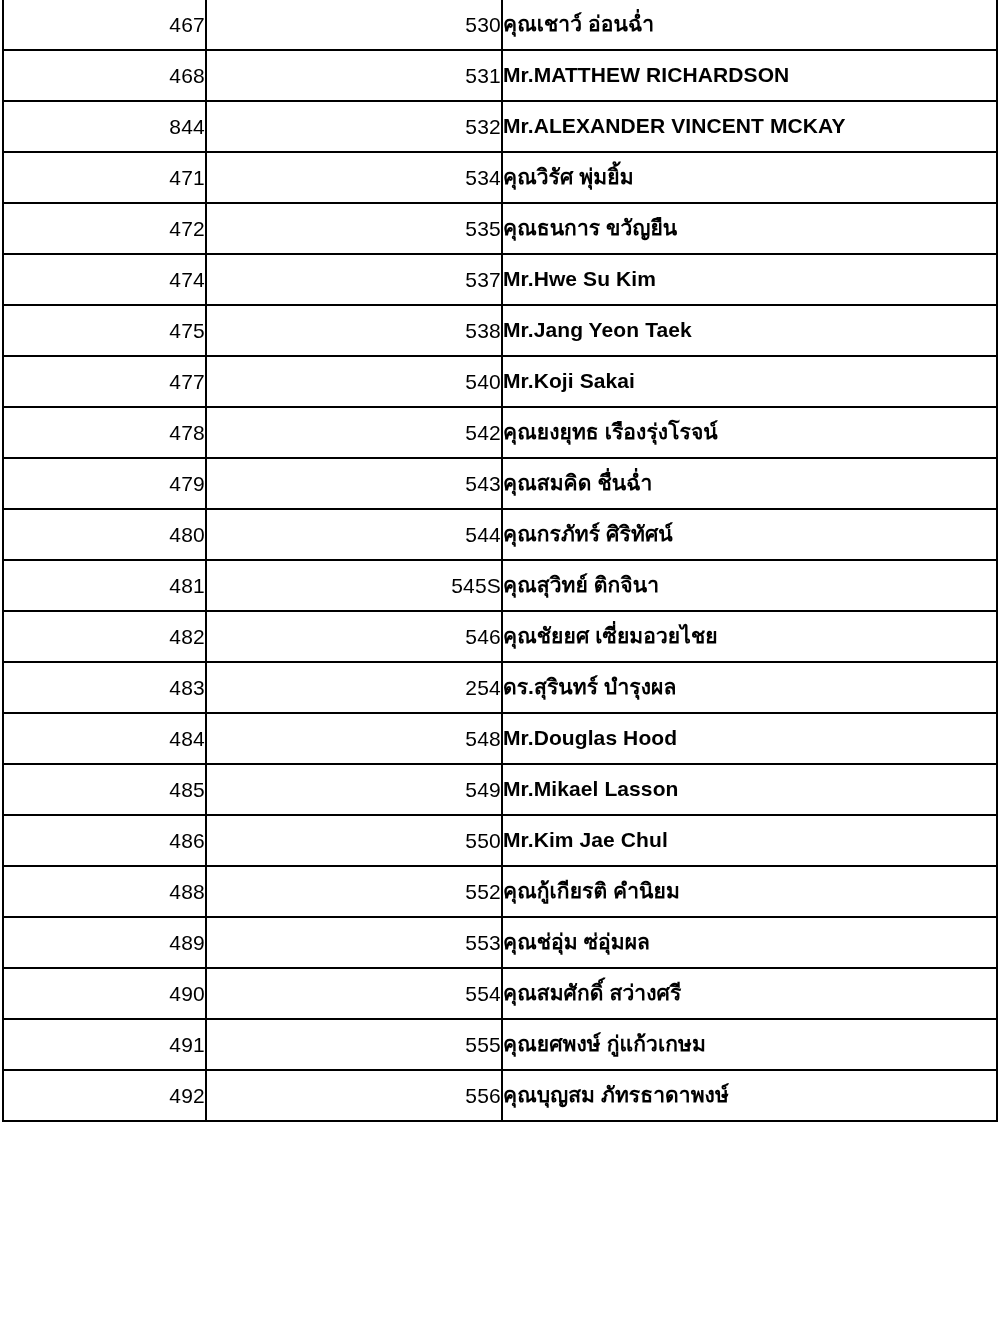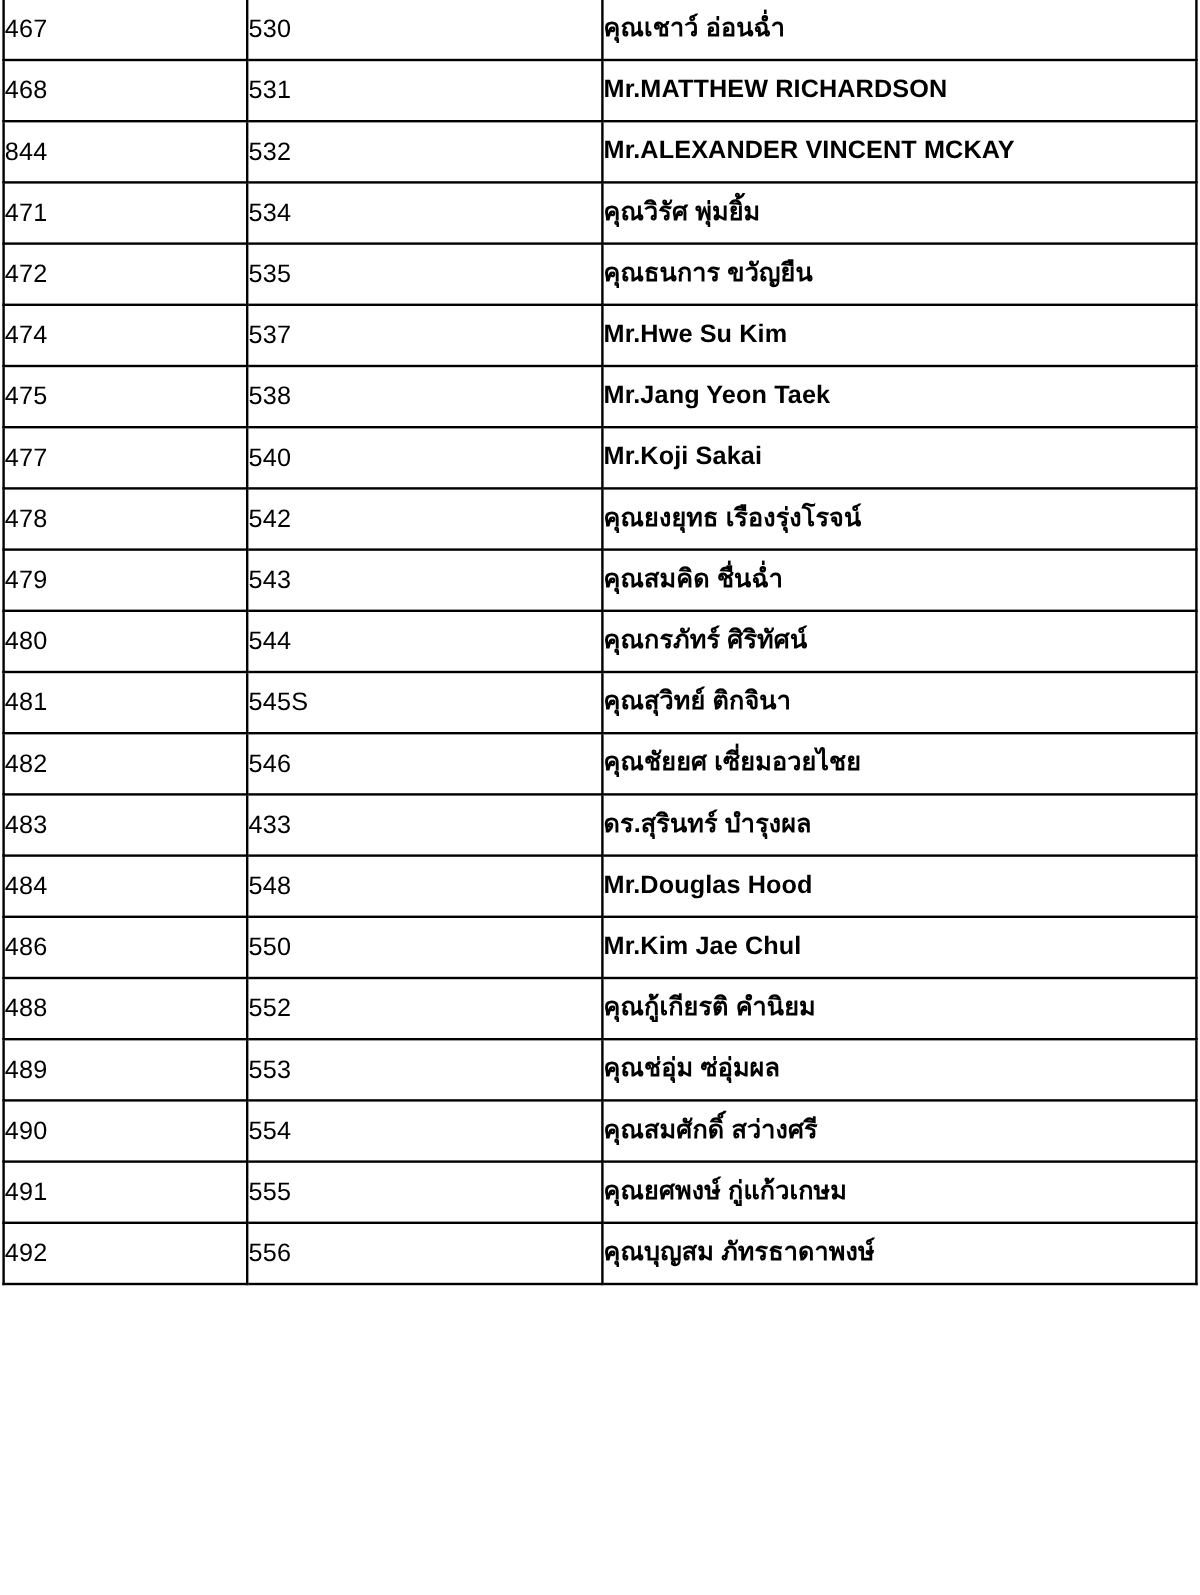--- a/index.html
+++ b/index.html
@@ -56,21 +56,21 @@
     border: 2px solid #000000;
     padding: 0 0 0 0;
     height: 51px;
     box-sizing: border-box;
     vertical-align: middle;
     background: #ffffff;
   }
 
   td.cell-seq,
   td.cell-code {
-    text-align: left;
+    text-align: right;
     font-size: 21px;
     line-height: 1.2;
     letter-spacing: 0.2px;
   }
 
   td.cell-name {
     text-align: left;
     padding-left: 10px;
     font-size: 21px;
     line-height: 1.25;
@@ -151,27 +151,32 @@
             <td class="cell-code">545S</td>
             <td class="cell-name">คุณสุวิทย์ ติกจินา</td>
           </tr>
           <tr>
             <td class="cell-seq">482</td>
             <td class="cell-code">546</td>
             <td class="cell-name">คุณชัยยศ เซี่ยมอวยไชย</td>
           </tr>
           <tr>
             <td class="cell-seq">483</td>
-            <td class="cell-code">433</td>
+            <td class="cell-code">254</td>
             <td class="cell-name">ดร.สุรินทร์ บำรุงผล</td>
           </tr>
           <tr>
             <td class="cell-seq">484</td>
             <td class="cell-code">548</td>
             <td class="cell-name">Mr.Douglas Hood</td>
+          </tr>
+          <tr>
+            <td class="cell-seq">485</td>
+            <td class="cell-code">549</td>
+            <td class="cell-name">Mr.Mikael Lasson</td>
           </tr>
           <tr>
             <td class="cell-seq">486</td>
             <td class="cell-code">550</td>
             <td class="cell-name">Mr.Kim Jae Chul</td>
           </tr>
           <tr>
             <td class="cell-seq">488</td>
             <td class="cell-code">552</td>
             <td class="cell-name">คุณกู้เกียรติ คำนิยม</td>

